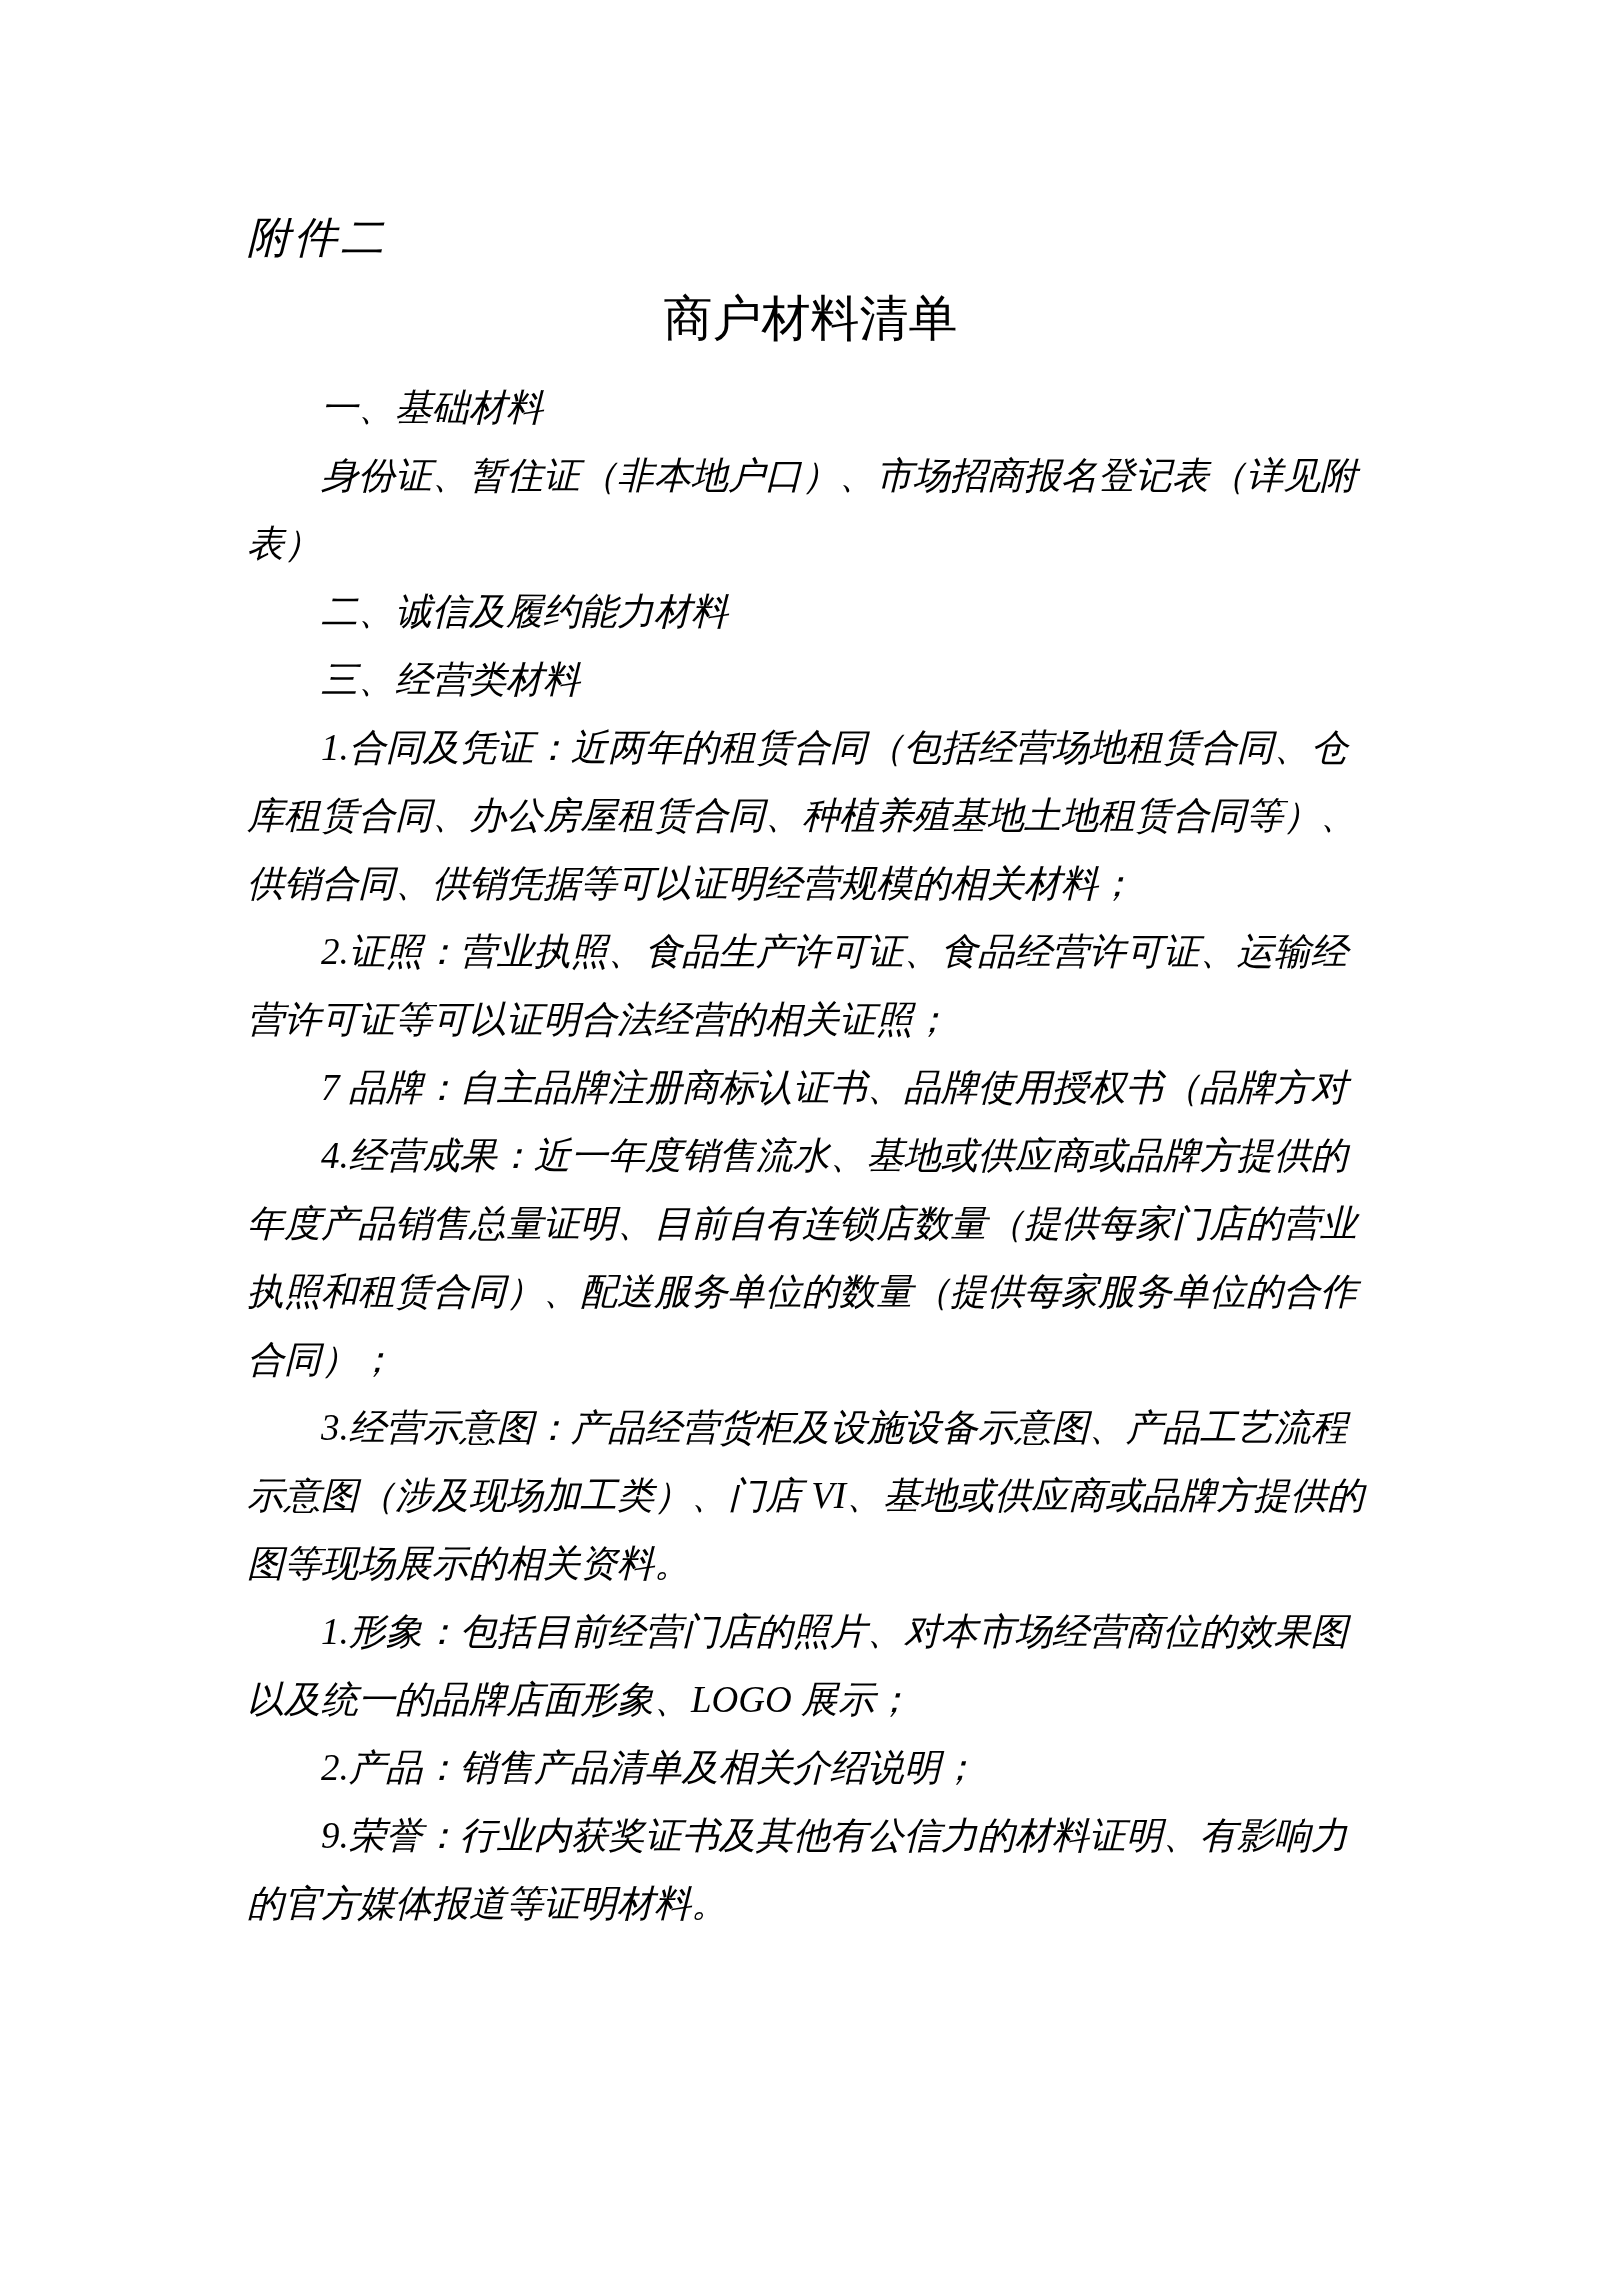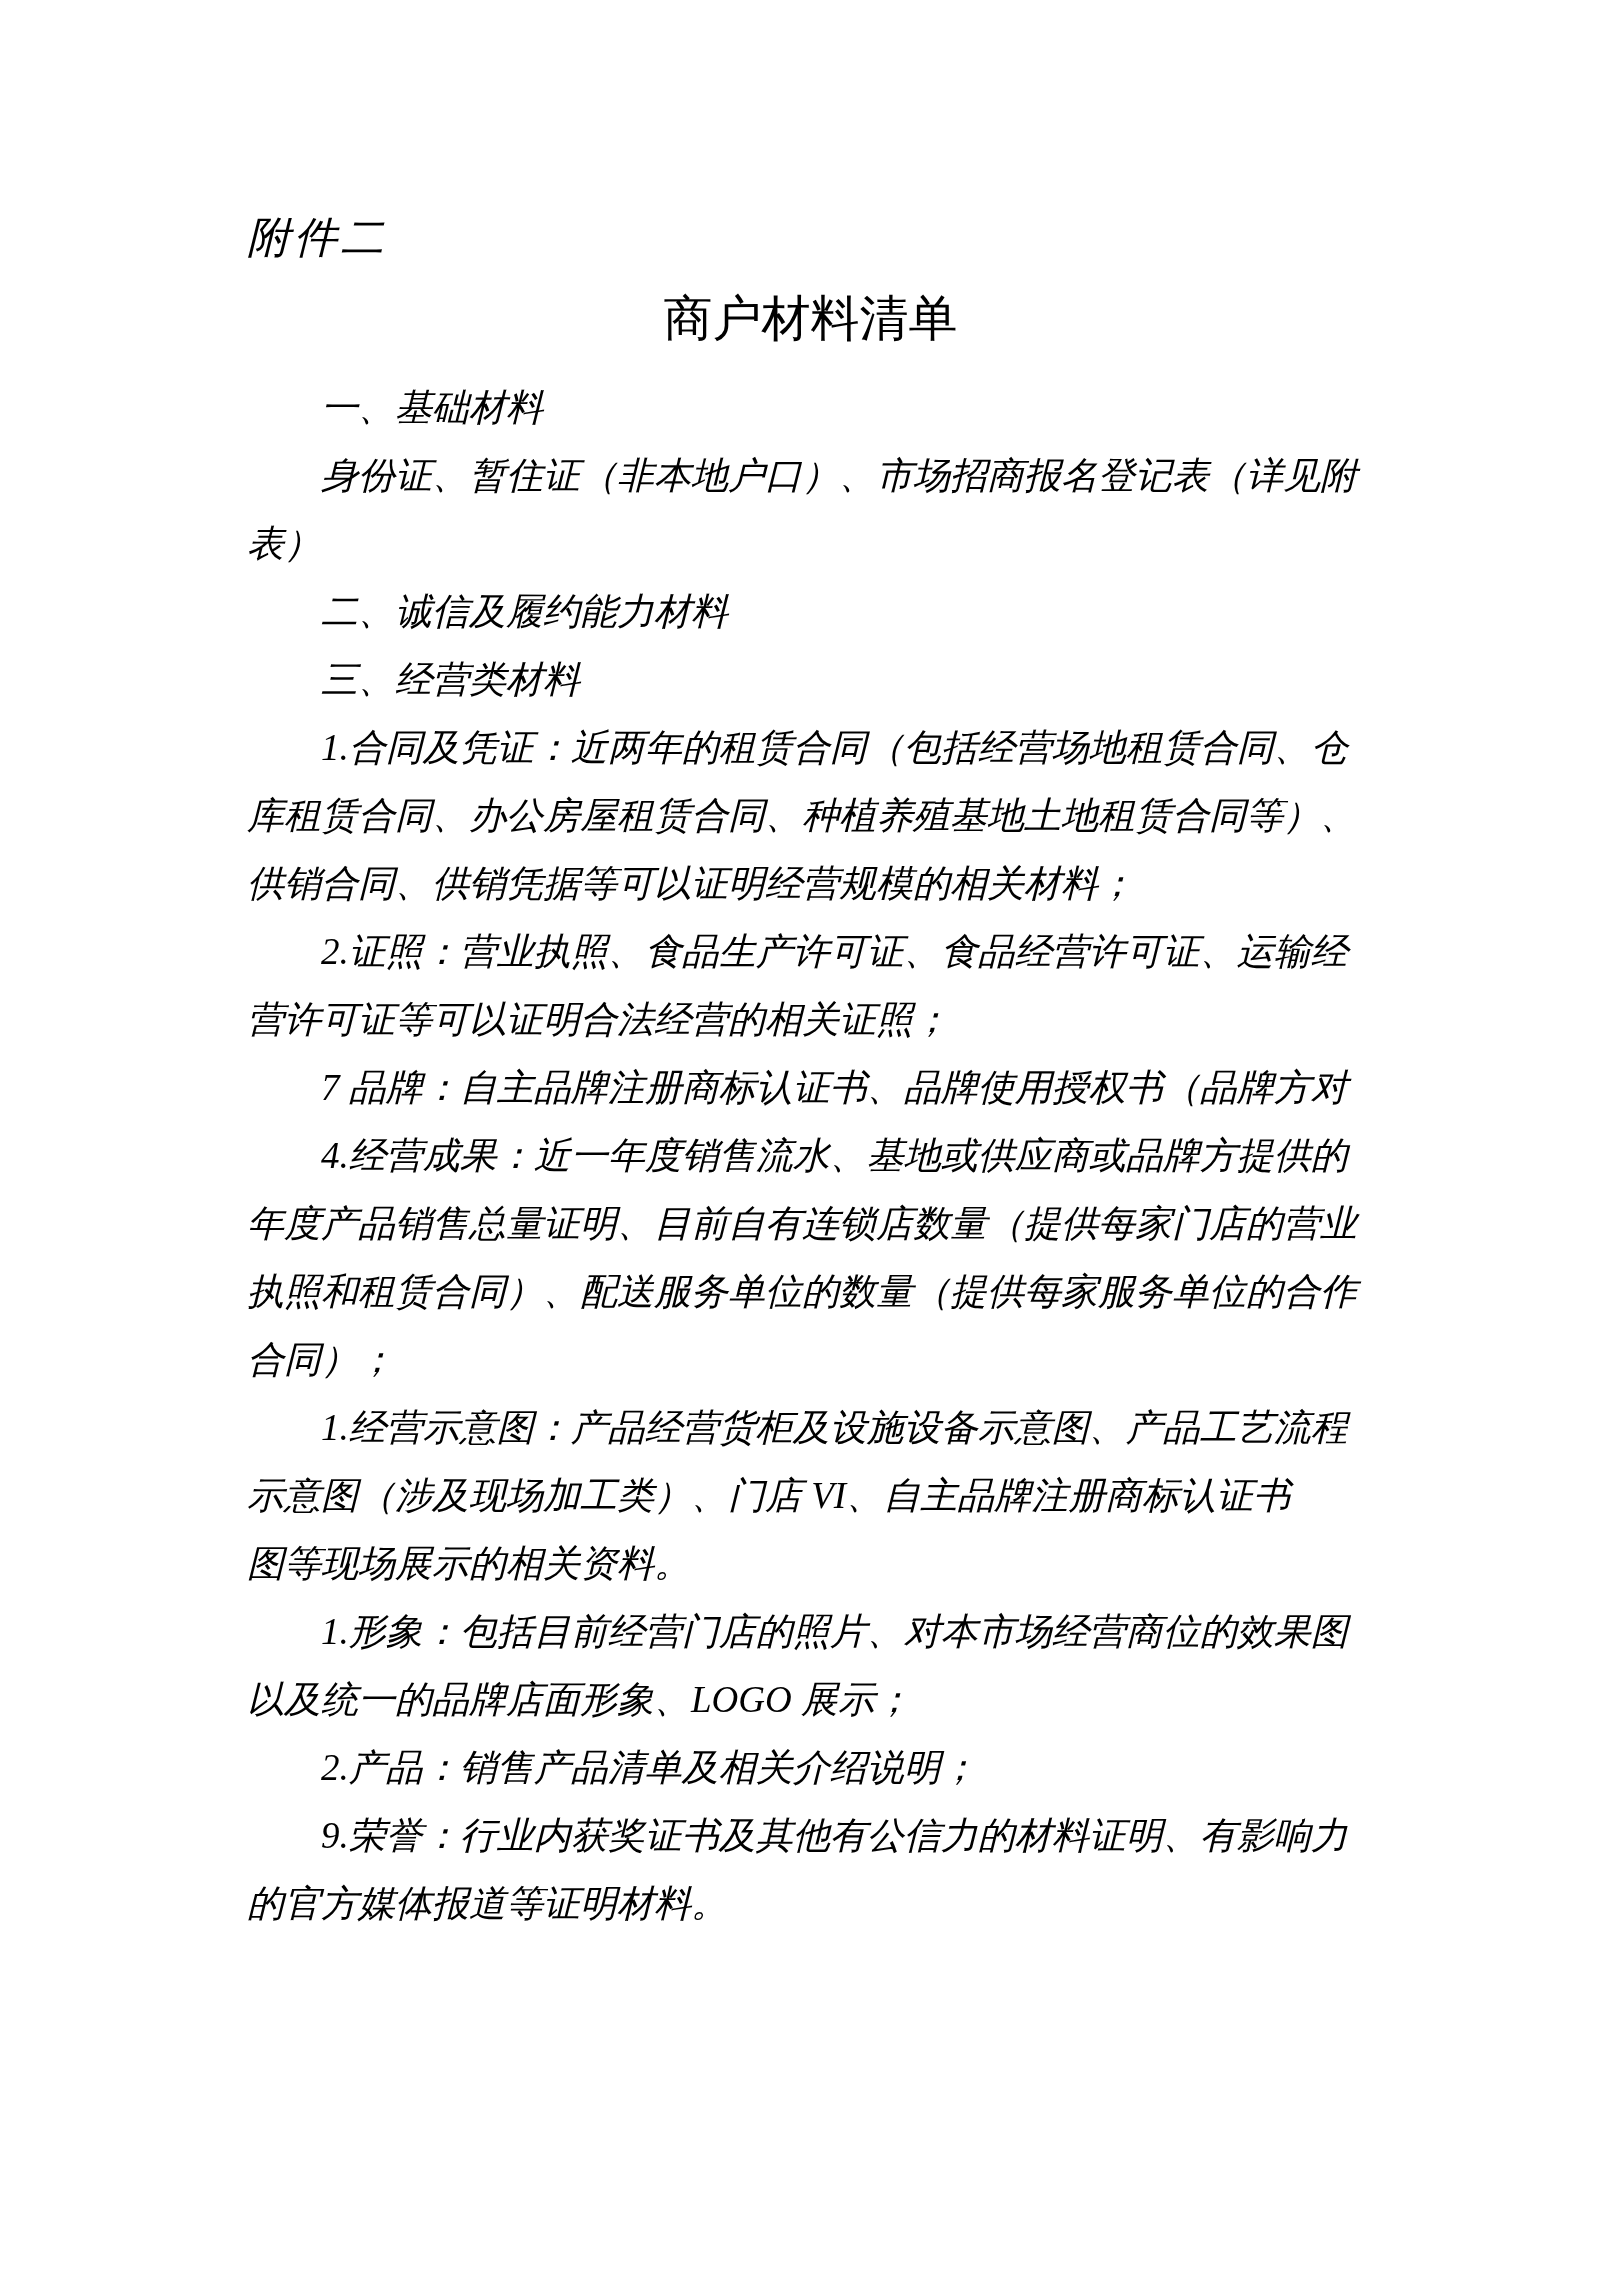--- a/index.html
+++ b/index.html
@@ -67,22 +67,22 @@
         <div class="line indent">1.合同及凭证：近两年的租赁合同（包括经营场地租赁合同、仓</div>
         <div class="line">库租赁合同、办公房屋租赁合同、种植养殖基地土地租赁合同等）、</div>
         <div class="line">供销合同、供销凭据等可以证明经营规模的相关材料；</div>
         <div class="line indent">2.证照：营业执照、食品生产许可证、食品经营许可证、运输经</div>
         <div class="line">营许可证等可以证明合法经营的相关证照；</div>
         <div class="line indent">7 品牌：自主品牌注册商标认证书、品牌使用授权书（品牌方对</div>
         <div class="line indent">4.经营成果：近一年度销售流水、基地或供应商或品牌方提供的</div>
         <div class="line">年度产品销售总量证明、目前自有连锁店数量（提供每家门店的营业</div>
         <div class="line">执照和租赁合同）、配送服务单位的数量（提供每家服务单位的合作</div>
         <div class="line">合同）；</div>
-        <div class="line indent">1.经营示意图：产品经营货柜及设施设备示意图、产品工艺流程</div>
-        <div class="line">示意图（涉及现场加工类）、门店 VI、自主品牌注册商标认证书</div>
+        <div class="line indent">3.经营示意图：产品经营货柜及设施设备示意图、产品工艺流程</div>
+        <div class="line">示意图（涉及现场加工类）、门店 VI、基地或供应商或品牌方提供的</div>
         <div class="line">图等现场展示的相关资料。</div>
         <div class="line indent">1.形象：包括目前经营门店的照片、对本市场经营商位的效果图</div>
         <div class="line">以及统一的品牌店面形象、LOGO 展示；</div>
         <div class="line indent">2.产品：销售产品清单及相关介绍说明；</div>
         <div class="line indent">9.荣誉：行业内获奖证书及其他有公信力的材料证明、有影响力</div>
         <div class="line">的官方媒体报道等证明材料。</div>
       </div>
   </div>
 </div>
 

